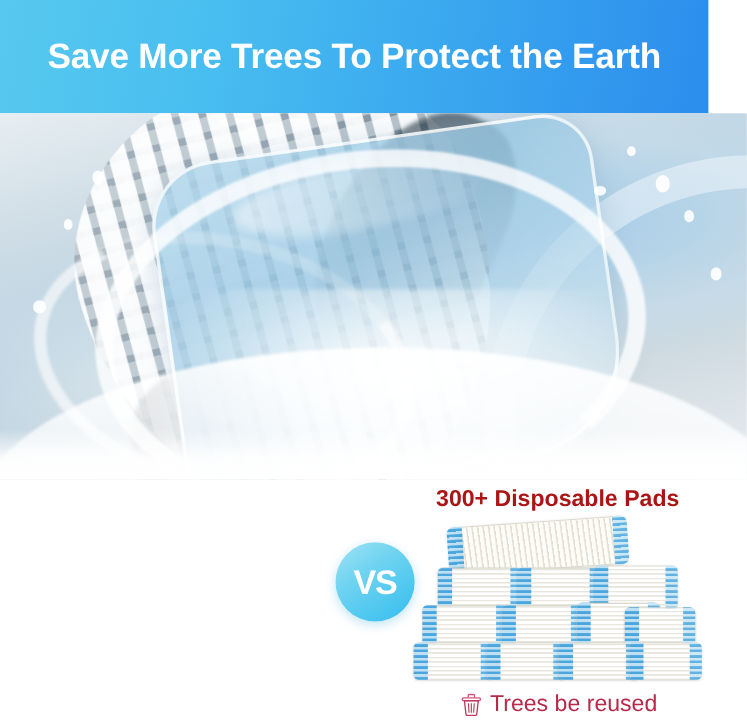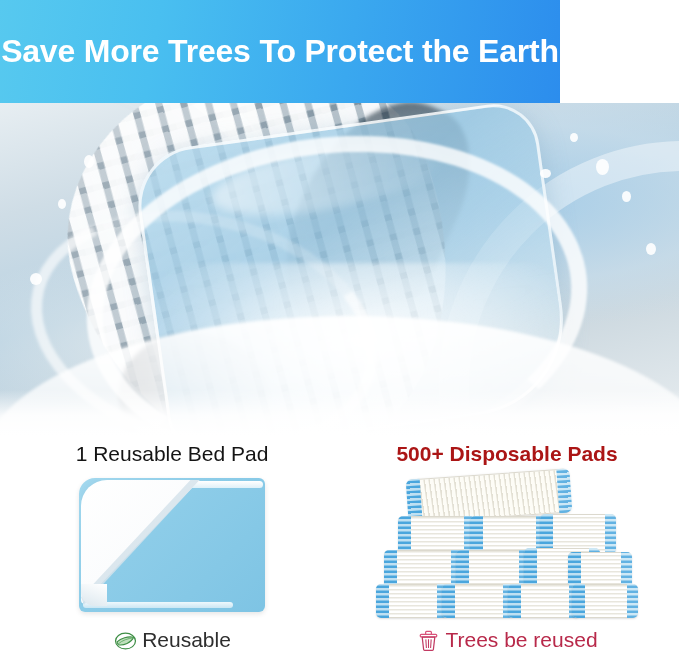--- a/index.html
+++ b/index.html
@@ -15,21 +15,21 @@
     width: 679px;
     height: 658px;
     overflow: hidden;
     background: #ffffff;
   }
 
   
   .header-banner {
     position: absolute;
     left: 0; top: 0;
-    width: 560px;
+    width: 644px;
     height: 103px;
     background: linear-gradient(100deg, #57c9ef 0%, #49bff0 28%, #3aa8ef 62%, #2c8ded 100%);
   }
   .header-title {
     position: absolute;
     left: 0; right: 0;
     top: 33px;
     text-align: center;
     color: #ffffff;
     font-family: "Liberation Sans", sans-serif;
@@ -415,47 +415,27 @@
     <div class="splash" style="left:540px;top:66px;width:11px;height:9px;"></div>
     <div class="splash" style="left:84px;top:52px;width:10px;height:13px;"></div>
     <div class="splash" style="left:58px;top:96px;width:8px;height:10px;"></div>
     <div class="splash" style="left:30px;top:170px;width:12px;height:12px;"></div>
     <div class="splash" style="left:646px;top:140px;width:10px;height:12px;"></div>
     <div class="photo-fade"></div>
   </div>
 
   <div class="compare-section">
 
-    <div class="compare-col col-left">
-      <div class="col-title dark">1 Reusable Bed Pad</div>
-
-      <div class="padwrap">
-        <div class="pad-blue"></div>
-        <div class="pad-top-seam"></div>
-        <div class="pad-bottom-seam"></div>
-        <div class="pad-white-fold"></div>
-        <div class="pad-fold-edge"></div>
-        <div class="pad-corner-curl"></div>
-      </div>
-
-      <div class="foot-label">
-        <span class="icon-box">
-          <svg width="23" height="23" viewBox="0 0 24 24" aria-hidden="true">
-            <ellipse cx="12" cy="12.6" rx="10.4" ry="8.2" fill="none" stroke="#3f8f46" stroke-width="1.3"></ellipse>
-            <path d="M3.2 13.4 C7 9.4 14.5 7.4 20.6 8.6 C17.8 14.4 10.2 17.4 4.4 16.4 Z" fill="#bfe0bc" stroke="#3f8f46" stroke-width="1.1"></path>
-            <path d="M4.4 15.6 C8.6 11.8 14.6 9.8 20.2 9.2" fill="none" stroke="#5da862" stroke-width="0.9"></path>
-          </svg>
-        </span>
-        <span class="foot-text green-txt">Reusable</span>
-      </div>
+
+    <div class="vs-badge">
+      <span class="vs-text">VS</span>
     </div>
 
-
     <div class="compare-col col-right">
-      <div class="col-title red">500+ Disposable Pads</div>
+      <div class="col-title red">300+ Disposable Pads</div>
 
       <div class="stackwrap">
 
         <div class="bale-top"></div>
 
         <div class="bale" style="left:16px;  top:42px; width:75px; height:36px;"></div>
         <div class="bale" style="left:88px;  top:42px; width:75px; height:36px;"></div>
         <div class="bale" style="left:158px; top:40px; width:74px; height:38px;"></div>
 
         <div class="bale" style="left:2px;   top:76px; width:76px; height:36px;"></div>

